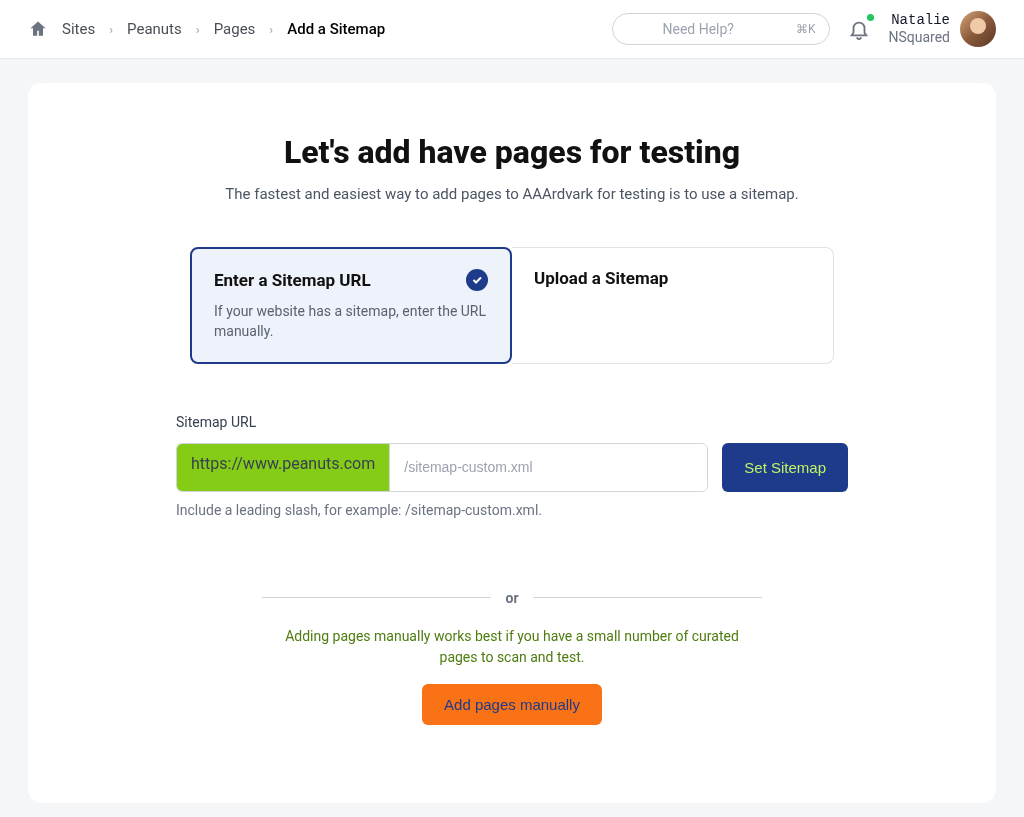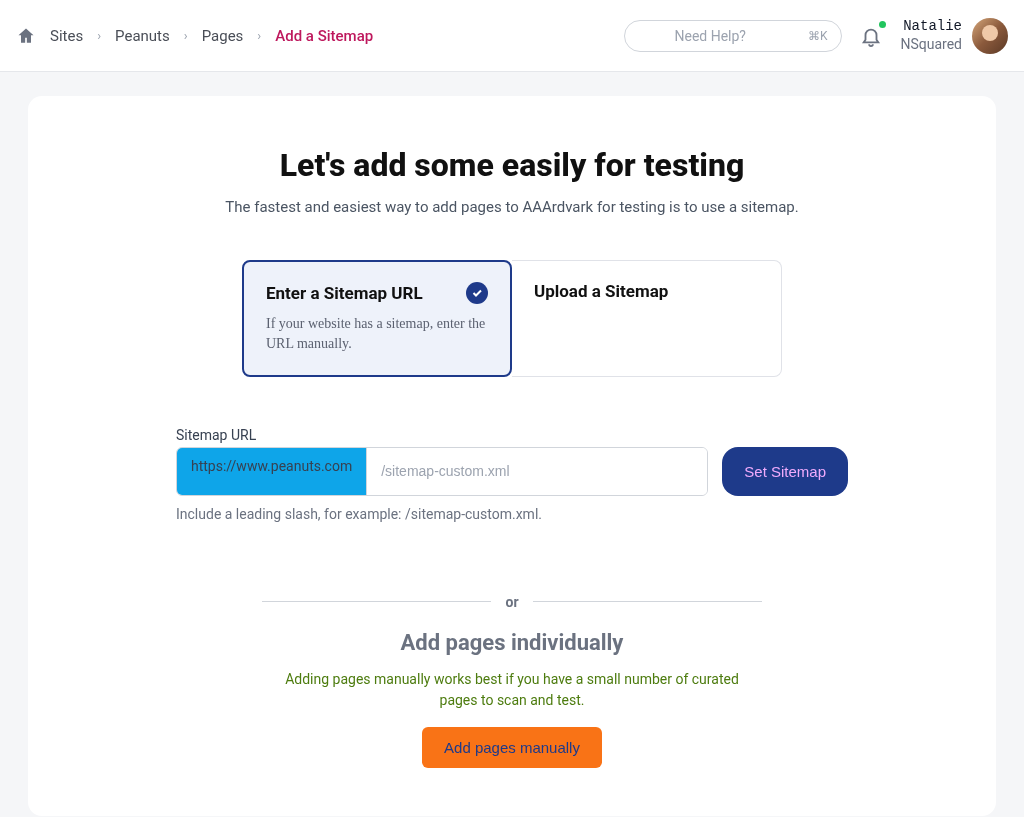--- a/index.html
+++ b/index.html
@@ -8,41 +8,41 @@
       background: #f5f6f8;
       color: #1a1a1a;
       width: 1024px;
       height: 817px;
       overflow: hidden;
     }
     
     .topbar {
       background: #fff;
       border-bottom: 1px solid #e5e7eb;
-      height: 72px;
-      display: flex;
-      align-items: center;
-      padding: 0 16px;
+      height: 59px;
+      display: flex;
+      align-items: center;
+      padding: 0 28px;
       gap: 14px;
     }
     .breadcrumbs {
       display: flex;
       align-items: center;
       gap: 14px;
       flex: 1;
     }
     .crumb {
       font-size: 15px;
       color: #4a4e57;
       cursor: pointer;
       display: flex;
       align-items: center;
       gap: 6px;
     }
-    .crumb.current { font-weight: 500; color: #be185d; }
+    .crumb.current { font-weight: 500; color: #000000; }
     .chev { color: #9ca3af; font-size: 13px; }
     .home-icon { color: #6b7280; display:flex; }
     .search {
       border: 1px solid #d1d5db;
       border-radius: 999px;
       padding: 7px 14px;
       width: 218px;
       display: flex;
       align-items: center;
       color: #9ca3af;
@@ -90,56 +90,56 @@
       margin-bottom:44px;
     }
 
     .options {
       display:flex;
       justify-content:center;
       gap:0;
       margin-bottom:50px;
     }
     .option {
-      width:270px;
+      width:322px;
       border:1px solid #e0e2e8;
       padding:20px 22px;
       cursor:pointer;
       position:relative;
     }
     .option:first-child { border-radius:8px 0 0 8px; }
     .option:last-child { border-radius:0 8px 8px 0; border-left:none; }
     .option.selected {
       border:2px solid #1e3a8a;
       background:#eef2fa;
       border-radius:8px;
       z-index:1;
     }
     .opt-head { display:flex; align-items:center; justify-content:space-between; margin-bottom:10px;}
     .opt-title { font-size:17px; font-weight:700; color:#111; }
-    .opt-desc { font-size:14px; color:#5b6170; line-height:1.45;font-family:Liberation Serif, serif; }
+    .opt-desc { font-size:14px; color:#5b6170; line-height:1.45; }
     .check-badge {
       width:22px; height:22px; background:#1e3a8a; border-radius:50%;
       display:flex; align-items:center; justify-content:center;
     }
 
     .form-area { max-width:672px; margin:0 auto; }
-    .label { font-size:14px; color:#374151; margin-bottom:4px; display:block; }
+    .label { font-size:14px; color:#374151; margin-bottom:13px; display:block; }
     .row { display:flex; gap:14px; align-items:stretch; margin-bottom:10px;}
     .input-group { flex:1; display:flex; border:1px solid #d1d5db; border-radius:6px; overflow:hidden;}
     .input-prefix {
-      padding:10px 14px; font-size:14px; color:#374151; border-right:1px solid #d1d5db;
-      background:#0ea5e9; white-space:nowrap;
+      padding:10px 14px; font-size:16px; color:#374151; border-right:1px solid #d1d5db;
+      background:#84cc16; white-space:nowrap;
     }
     .input {
       flex:1; border:none; outline:none; padding:10px 14px; font-size:14px; color:#14532d;
     }
     .input::placeholder { color:#9ca3af; }
     .btn-primary {
-      background:#1e3a8a; color:#f0abfc; border:none; border-radius:16px;
+      background:#1e3a8a; color:#bef264; border:none; border-radius:6px;
       padding:16px 22px; font-size:15px; font-weight:500; cursor:pointer;
     }
     .hint { font-size:14px; color:#6b7280; }
 
     .divider-or {
       display:flex; align-items:center; justify-content:center; gap:14px;
       margin:72px auto 20px; max-width:500px;font-weight:bold;
     }
     .divider-line { flex:1; height:1px; background:#d1d5db; }
     .divider-text { color:#6b7280; font-size:14px; }
@@ -186,21 +186,21 @@
     <div class="user-text">
       <div class="user-name">Natalie</div>
       <div class="user-org">NSquared</div>
     </div>
     <div class="avatar"></div>
   </div>
 </div>
 
 <div class="page">
   <div class="card">
-    <h1 class="title">Let's add some easily for testing</h1>
+    <h1 class="title">Let's add have pages for testing</h1>
     <p class="subtitle">The fastest and easiest way to add pages to AAArdvark for testing is to use a sitemap.</p>
 
     <div class="options">
       <div class="option selected">
         <div class="opt-head">
           <span class="opt-title">Enter a Sitemap URL</span>
           <span class="check-badge">
             <svg width="12" height="12" viewBox="0 0 24 24" fill="none" stroke="#fff" stroke-width="4">
                 <path d="M5 12l5 5L20 7"></path>
               </svg>
@@ -226,17 +226,16 @@
       </div>
       <p class="hint">Include a leading slash, for example: /sitemap-custom.xml.</p>
     </div>
 
     <div class="divider-or">
       <div class="divider-line"></div>
       <span class="divider-text">or</span>
       <div class="divider-line"></div>
     </div>
 
-    <h2 class="alt-title">Add pages individually</h2>
     <p class="alt-desc">Adding pages manually works best if you have a small number of curated pages to scan and test.</p>
     <button class="btn-secondary">Add pages manually</button>
   </div>
 </div>
 
 </body></html>

